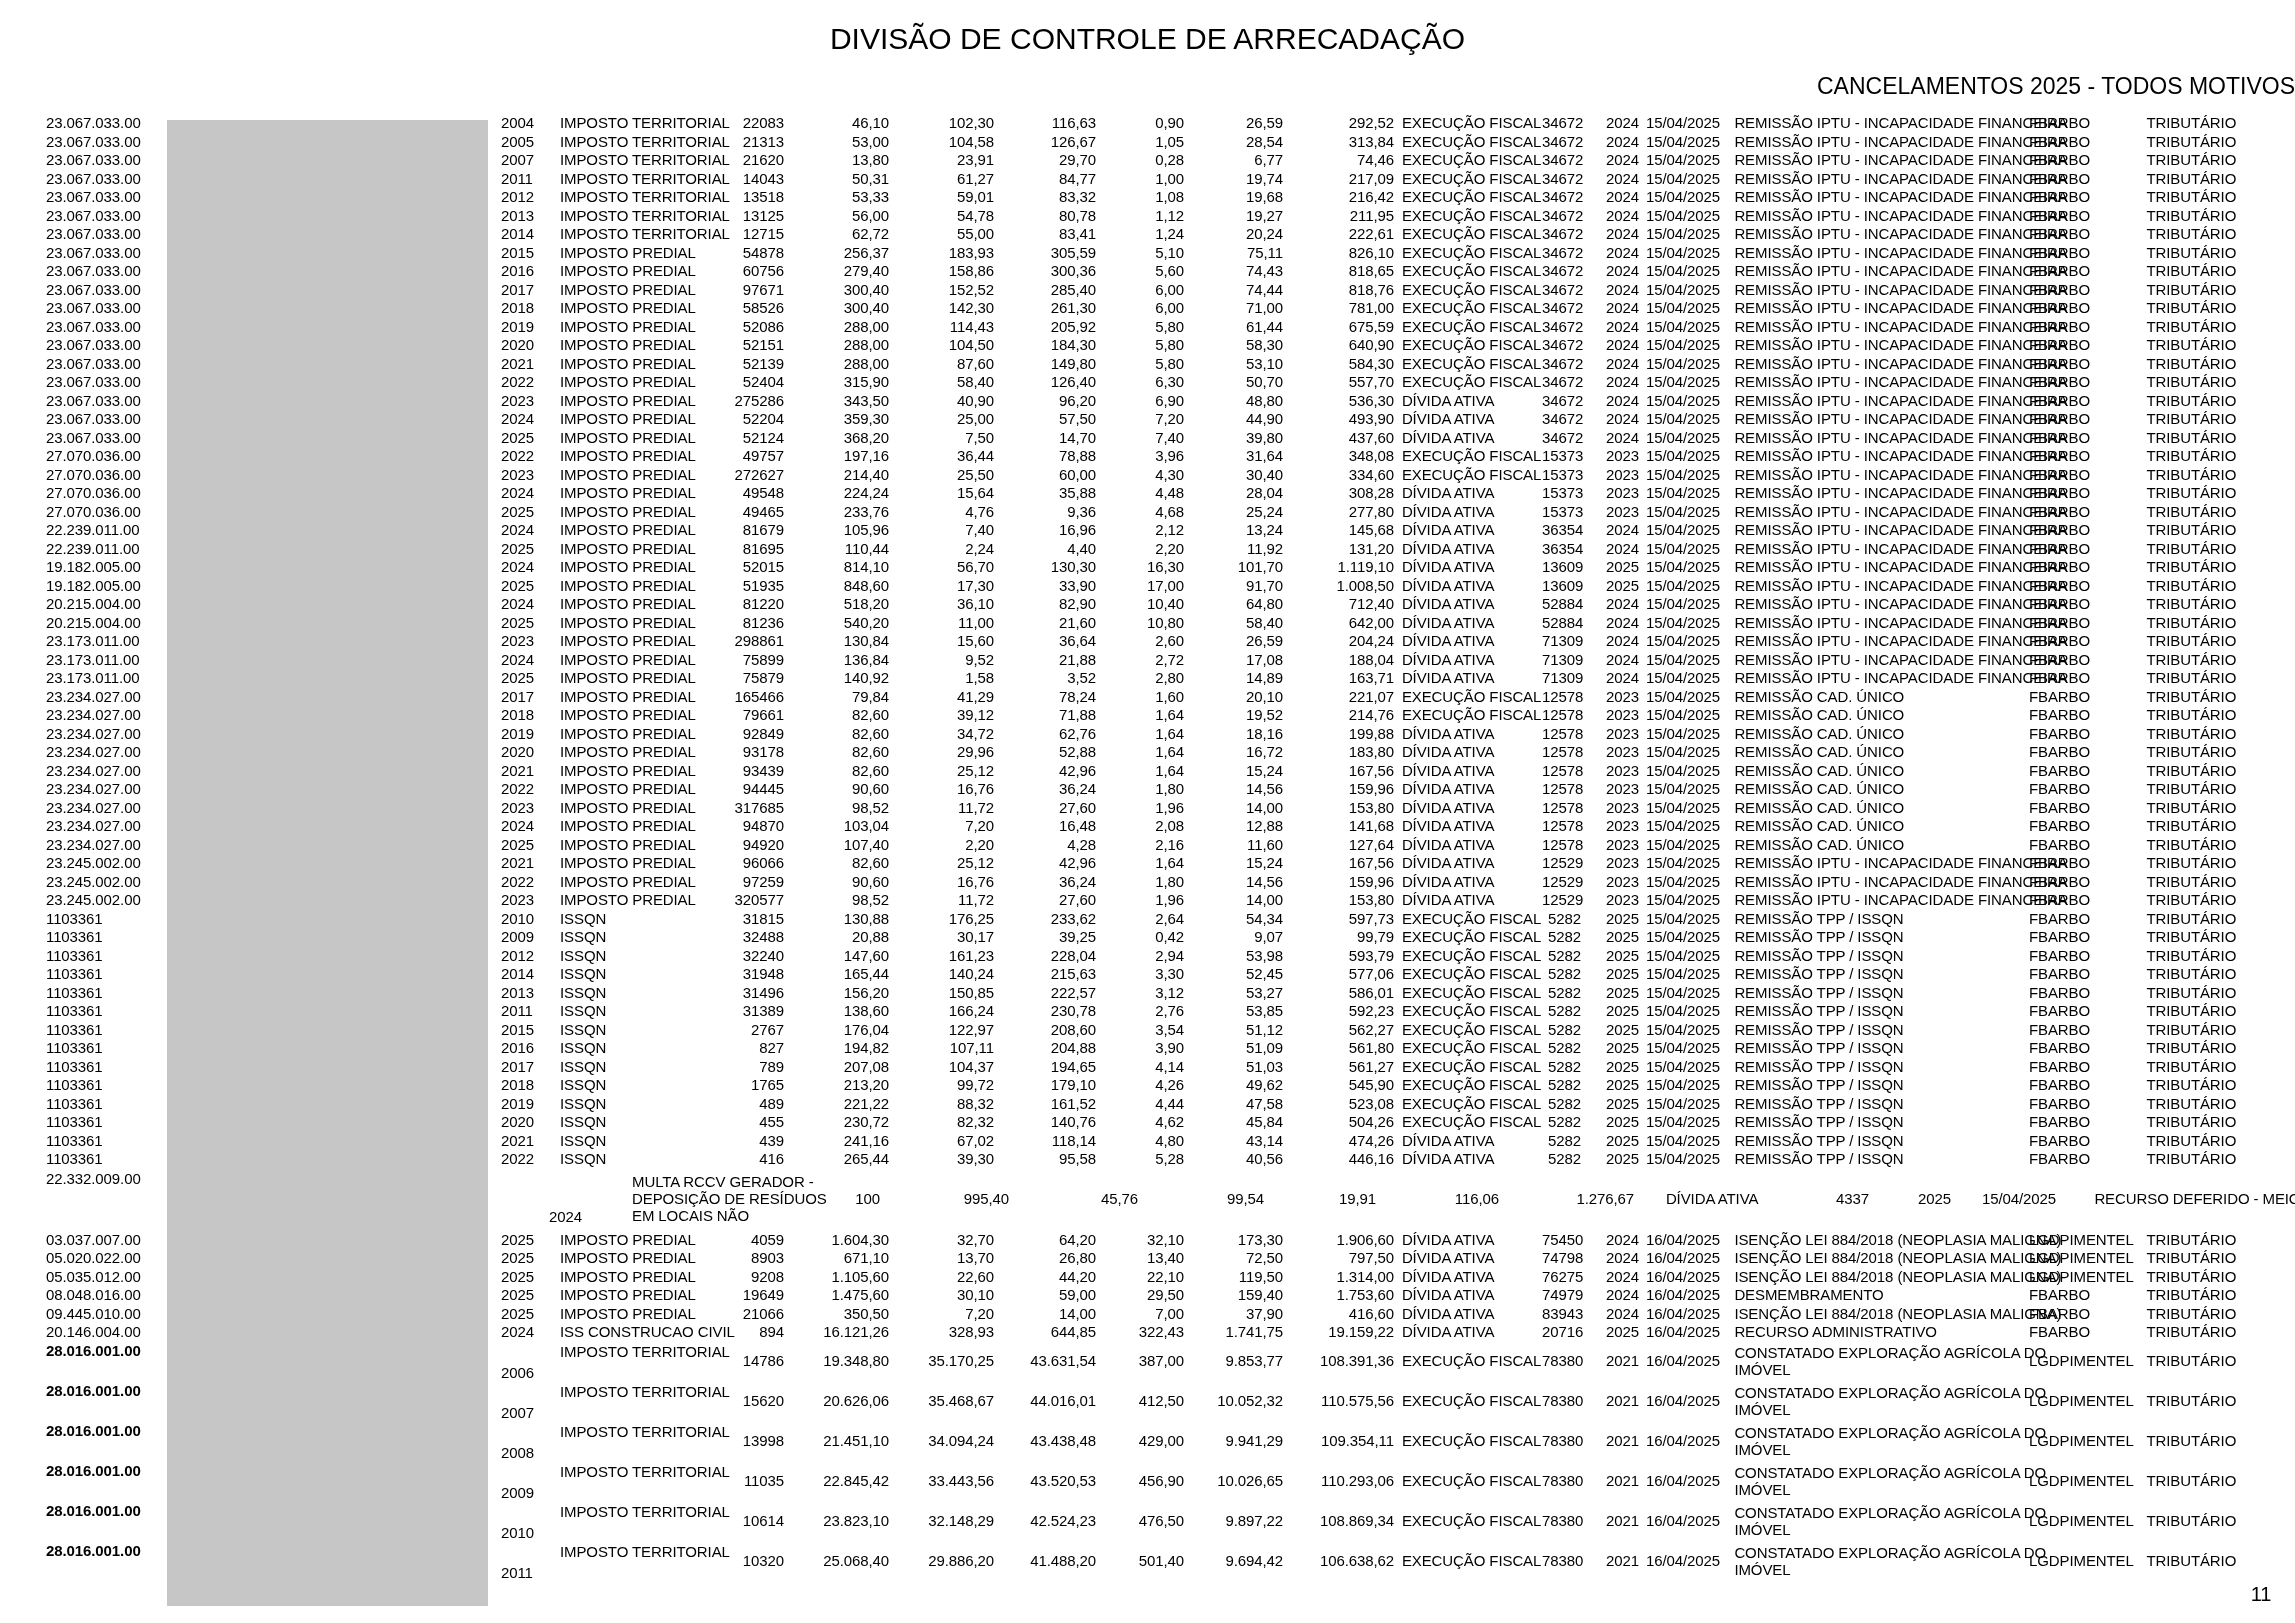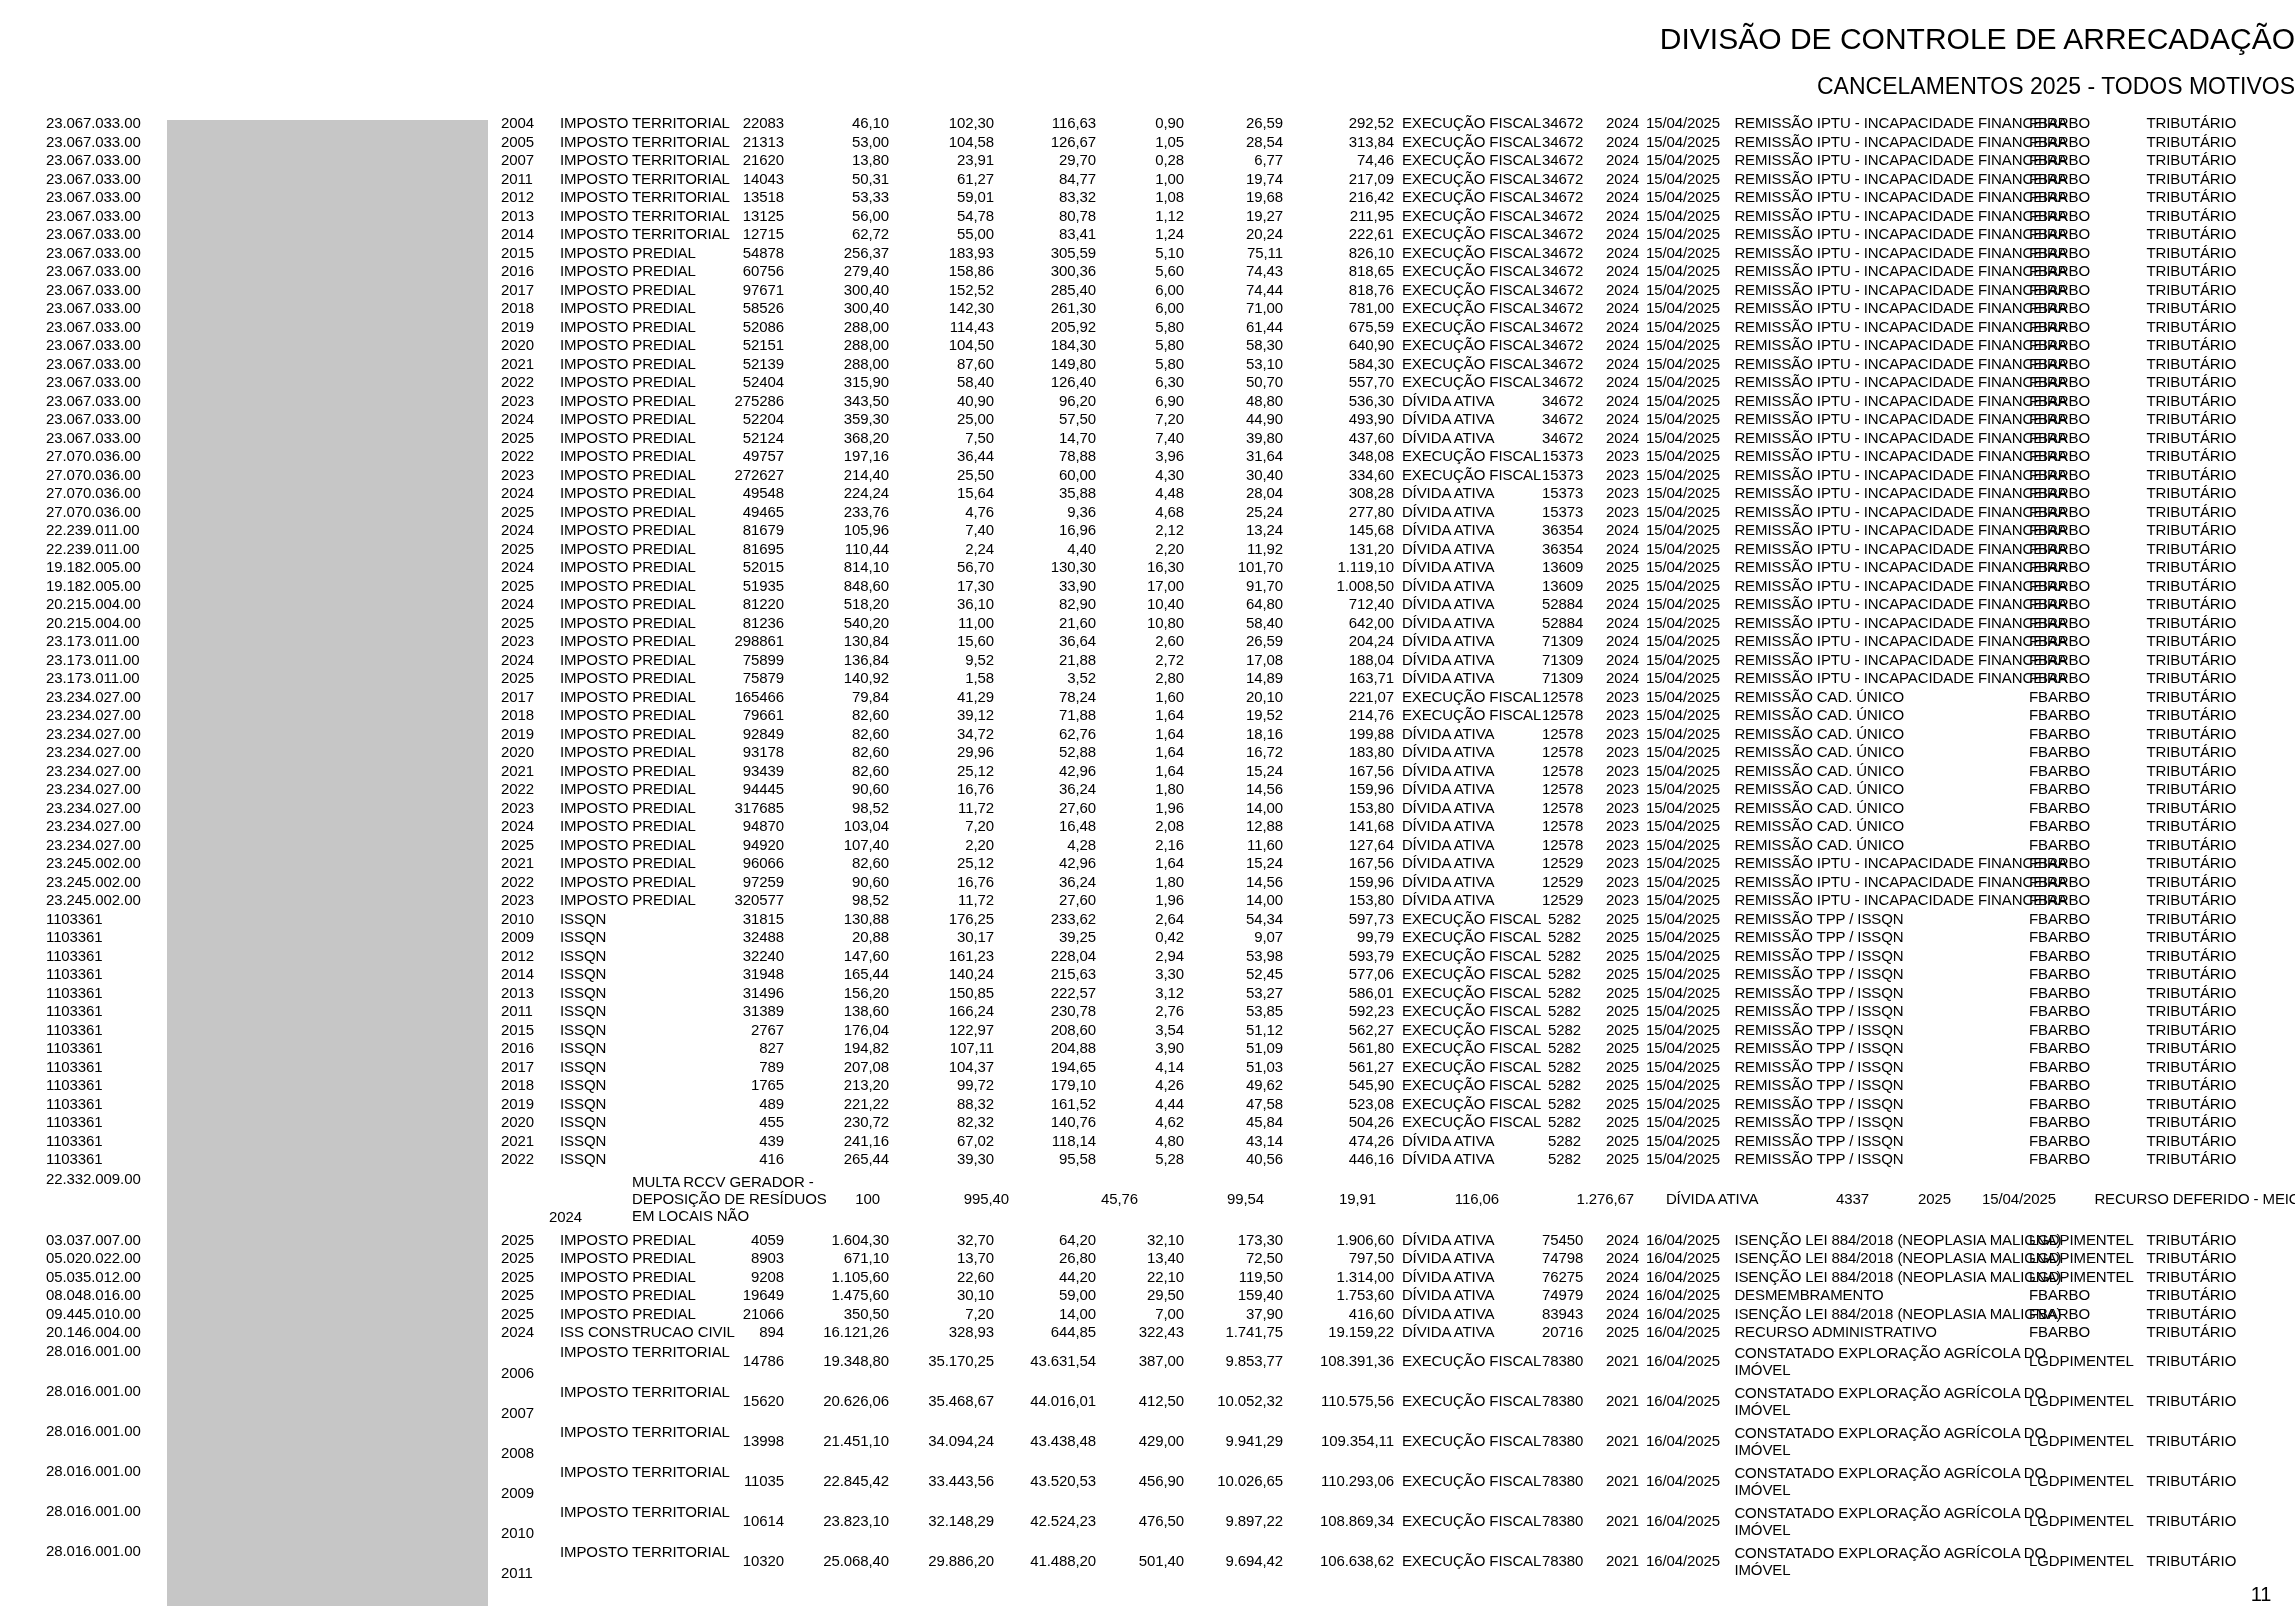--- a/index.html
+++ b/index.html
@@ -2,21 +2,21 @@
 <html style="font-size:10.5px"><head>
 <meta charset="utf-8">
 <style>
   html,body{margin:0;padding:0;}
   body{
     width:2295px;height:1623px;position:relative;background:#ffffff;
     font-family:"Liberation Sans","DejaVu Sans",sans-serif;color:#000;
     overflow:hidden;
   }
   .title{
-    position:absolute;top:22px;left:0;width:100%;text-align:right;
+    position:absolute;top:22px;left:0;width:100%;text-align:center;
     font-size:30px;letter-spacing:0px;font-weight:400;
   }
   .subtitle{
     position:absolute;top:73px;left:0;width:100%;text-align:right;
     font-size:23px;font-weight:400;
   }
   .redaction{
     position:absolute;left:167px;top:120px;width:321px;height:1486px;
   }
   .table{
@@ -36,21 +36,21 @@
   .c-user{padding-left:13px;}
   .c-nature{padding-left:12.4px;}
   .ln{white-space:nowrap;}
   
   .row.tall3{height:62px;align-items:center;line-height:16.7px;gap:24px;}
   .row.tall3 .c-code{align-self:start;padding-top:2.6px;}
   .row.tall3 .c-tax{align-self:start;padding-top:5.9px;}
   .row.tall3 .c-year{align-self:end;padding-bottom:4.6px;}
   
   .row.tall2{height:40px;align-items:center;line-height:16.4px;}
-  .row.tall2 .c-code{align-self:start;padding-top:1.3px;}
+  .row.tall2 .c-code{align-self:start;padding-top:1.3px;font-weight:bold;}
   .row.tall2 .c-tax{align-self:start;padding-top:2.6px;}
   .row.tall2 .c-year{align-self:end;padding-bottom:0px;}
   .page-number{
     position:absolute;top:1583px;right:23.6px;font-size:20px;
   }
 </style>
 </head>
 <body>
 
 <div class="title">DIVISÃO DE CONTROLE DE ARRECADAÇÃO</div>

